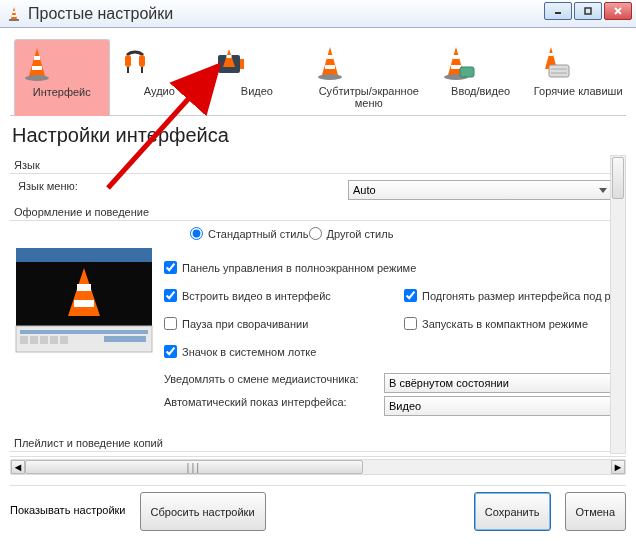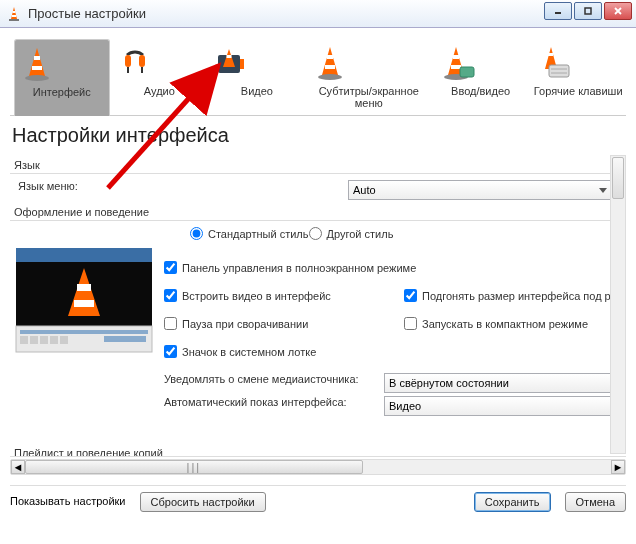--- a/index.html
+++ b/index.html
@@ -1,27 +1,27 @@
 <!DOCTYPE html>
 <html><head>
 <meta charset="utf-8">
 <style>
 *{box-sizing:border-box;margin:0;padding:0;font-family:"Segoe UI",Tahoma,sans-serif;font-size:11px}
 body{background:#fff;width:636px;height:544px;overflow:hidden;position:relative}
 .titlebar{height:28px;background:linear-gradient(#fdfeff,#e6eef8);border-bottom:1px solid #aac;display:flex;align-items:center;padding:0 6px;position:relative}
 .titlebar .vlc-ico{width:16px;height:16px;margin-right:6px}
-.titlebar .title{font-size:13px;color:#333}
+.titlebar .title{font-size:16px;color:#333}
 .winbtns{position:absolute;right:4px;top:2px;display:flex;gap:2px}
 .winbtn{width:28px;height:18px;border:1px solid #4a6a9a;border-radius:2px;display:flex;align-items:center;justify-content:center;background:linear-gradient(#eaf3fc,#c7dcf2)}
 .winbtn.close{background:linear-gradient(#f0a0a0,#d85050);border-color:#a03030}
 .winbtn svg{width:10px;height:10px}
 .content{padding:6px 10px 4px 10px}
 .tabstrip{display:flex;gap:2px;border-bottom:1px solid #ccc;padding:4px 0 0 4px}
 .tab{width:100px;text-align:center;padding:4px 2px 6px 2px;border:1px solid transparent;border-bottom:none;border-radius:3px 3px 0 0;cursor:pointer}
-.tab.active{border-color:#ccc;background:#a3a3a3;position:relative;top:1px}
+.tab.active{border-color:#ccc;background:#fca5a5;position:relative;top:1px}
 .tab .cone{margin:0 auto 2px auto}
 .tab-label{color:#333}
 .heading{font-size:20px;font-weight:400;color:#222;margin:8px 0 6px 2px}
 .panel{height:304px;overflow:hidden;border-bottom:1px solid #ddd;padding-right:14px;position:relative}
 .group-title{color:#333;margin:6px 0 2px 4px}
 .hr{height:1px;background:#ddd;margin:2px 0 6px 0}
 .row{display:flex;margin:3px 0;padding-left:8px}
 .row .lbl{flex:0 0 330px;color:#333}
 .dd{flex:1;min-width:0;height:20px;border:1px solid #abadb3;background:linear-gradient(#fff,#eee);padding:1px 4px;display:flex;align-items:center;justify-content:space-between}
 .dd .dv{white-space:nowrap;overflow:hidden}
@@ -39,21 +39,21 @@
 .hsb-wrap{margin-top:2px}
 .hsb{height:16px;background:#f0f0f0;border:1px solid #ddd;position:relative;border-radius:2px}
 .hsb .thumb{position:absolute;left:14px;width:55%;top:0;bottom:0;background:linear-gradient(#f8f8f8,#ddd);border:1px solid #bbb;border-radius:2px;display:flex;align-items:center;justify-content:center;color:#888;font-size:9px;letter-spacing:2px}
 .hsb .ar{position:absolute;top:0;bottom:0;width:14px;display:flex;align-items:center;justify-content:center;background:linear-gradient(#f8f8f8,#ddd);border:1px solid #bbb}
 .hsb .ar.l{left:0}.hsb .ar.r{right:0}
 .footer{margin-top:6px;padding-top:4px}
 .foot-hr{height:1px;background:#ddd;margin-bottom:6px}
 .foot-row{display:flex;align-items:center;gap:14px}
 .showset .lbl{margin-bottom:3px;display:block}
 .showset .radios{display:flex;gap:10px}
-.btn{height:20px;padding:0 10px;border:1px solid #888;border-radius:3px;background:linear-gradient(#fdfdfd,#e3e3e3);color:#222;cursor:pointer}
+.btn{height:39px;padding:0 10px;border:1px solid #888;border-radius:3px;background:linear-gradient(#fdfdfd,#e3e3e3);color:#222;cursor:pointer}
 .btn.primary{border-color:#2a6fb5;box-shadow:0 0 0 1px #7fb7e8 inset}
 .spacer{flex:1}
 .arrow-overlay{position:absolute;left:88px;top:48px;pointer-events:none}
 .cone{position:relative}
 .cone svg{display:block}
 </style>
 </head>
 <body>
 
 <div class="titlebar">
@@ -244,21 +244,21 @@
         <div class="row" style="padding-left:0">
           <span class="lbl" style="flex:0 0 220px">Автоматический показ интерфейса:</span>
           <div class="dd">
               <span class="dv">Видео</span>
               <span class="dar"></span>
             </div>
         </div>
       </div>
     </div>
 
-    <div class="group-title" style="margin-top:28px">Плейлист и поведение копий</div>
+    <div class="group-title" style="margin-top:18px">Плейлист и поведение копий</div>
     <div class="hr"></div>
   </div>
 
   <div class="hsb-wrap">
     <div class="hsb">
       <div class="ar l">◄</div>
       <div class="thumb">
           <span>|||</span>
         </div>
       <div class="ar r">►</div>

